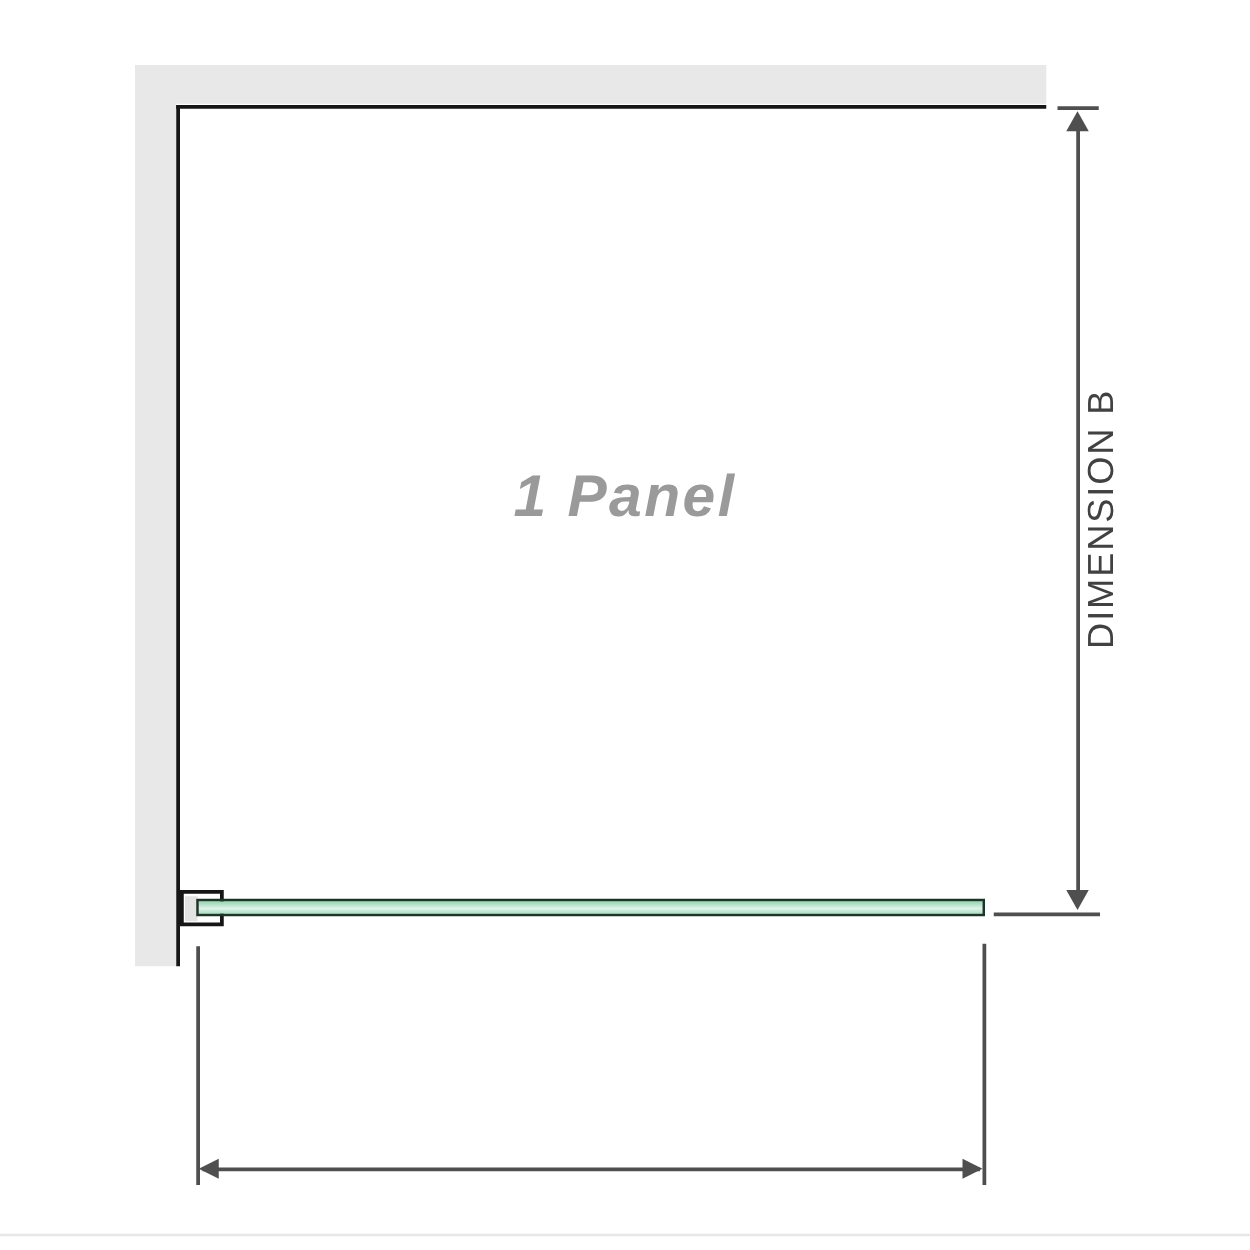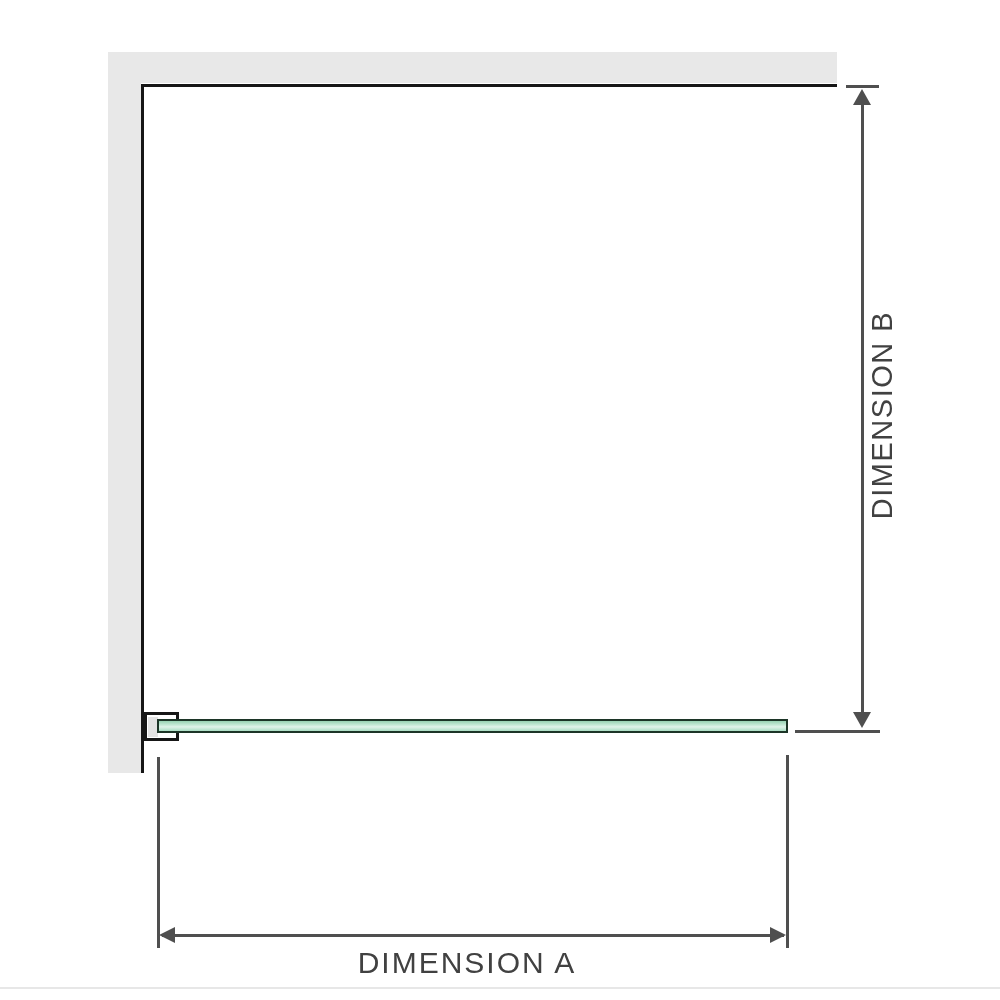--- a/index.html
+++ b/index.html
@@ -110,34 +110,34 @@
 <body>
 
 <div class="stage">
 
   <div class="abs wall-top"></div>
   <div class="abs wall-left"></div>
 
   <div class="abs line-top"></div>
   <div class="abs line-left"></div>
 
+  <div class="abs panel-label">1 Panel</div>
 
   <div class="abs bracket"></div>
   <div class="abs bracket-shade"></div>
   <div class="abs glass"></div>
 
   <div class="abs dim dimb-tick-top"></div>
   <div class="abs dim dimb-tick-bot"></div>
   <div class="abs dim dimb-line"></div>
   <div class="abs arrow arrow-up"></div>
   <div class="abs arrow arrow-down"></div>
   <div class="abs dimb-label">DIMENSION B</div>
 
   <div class="abs dim dima-ext-left"></div>
   <div class="abs dim dima-ext-right"></div>
   <div class="abs dim dima-line"></div>
   <div class="abs arrow arrow-left"></div>
   <div class="abs arrow arrow-right"></div>
-  <div class="abs dima-label">DIMENSION A</div>
 
   <div class="abs bottom-divider"></div>
 
 </div>
 
 </body></html>

